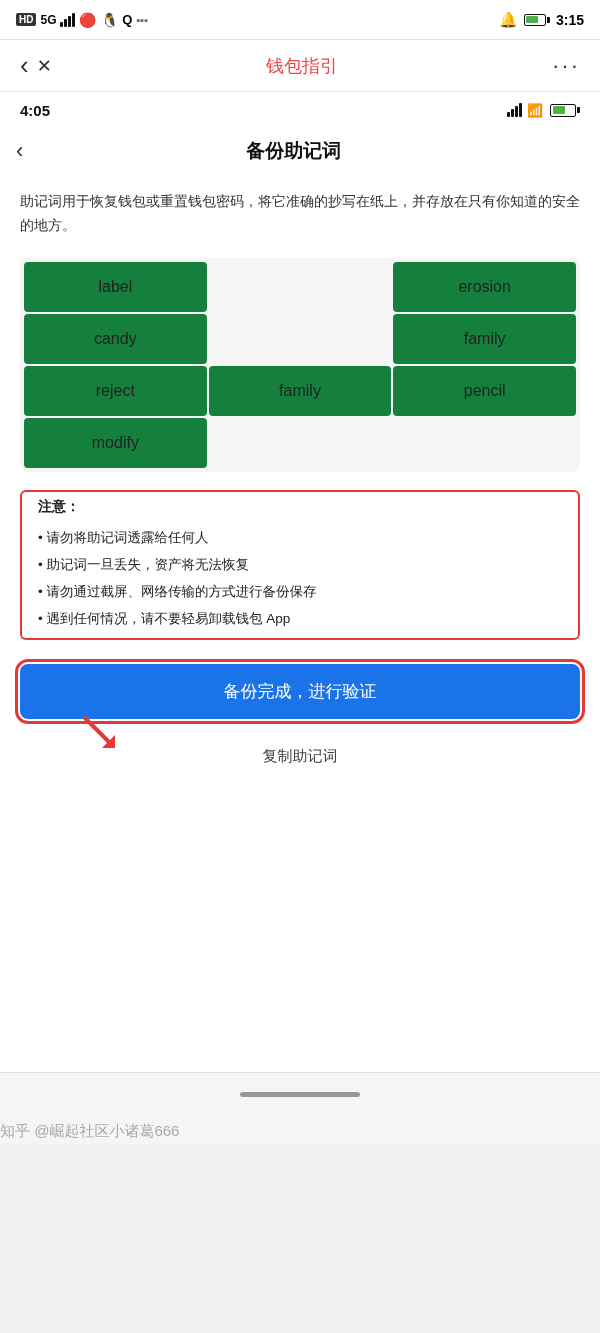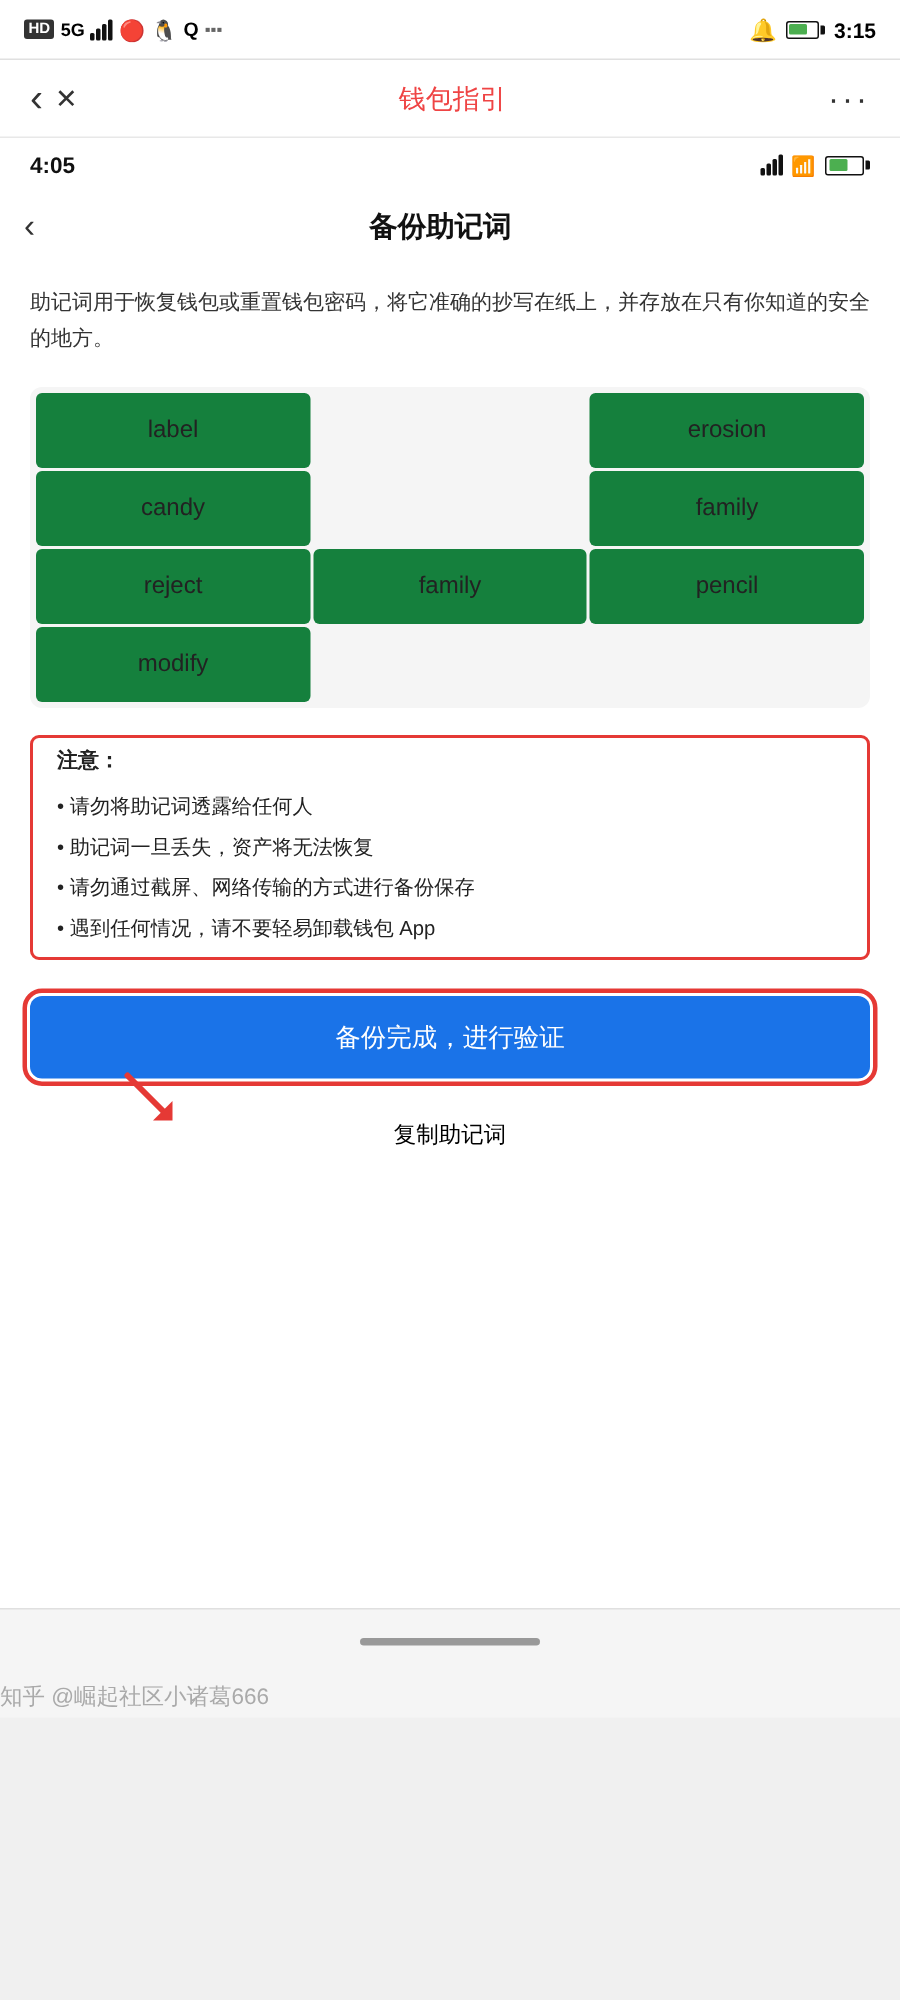--- a/index.html
+++ b/index.html
@@ -184,21 +184,21 @@
       margin-bottom: 12px;
       position: relative;
       outline: 3px solid #e53935;
       outline-offset: 2px;
     }
 
     .btn-link {
       display: block;
       width: 100%;
       text-align: center;
-      color: #000000;
+      color: #404040;
       font-size: 15px;
       cursor: pointer;
       margin-top: 8px;
     }
 
     
     .bottom-bar {
       background: #f5f5f5;
       height: 44px;
       display: flex;

